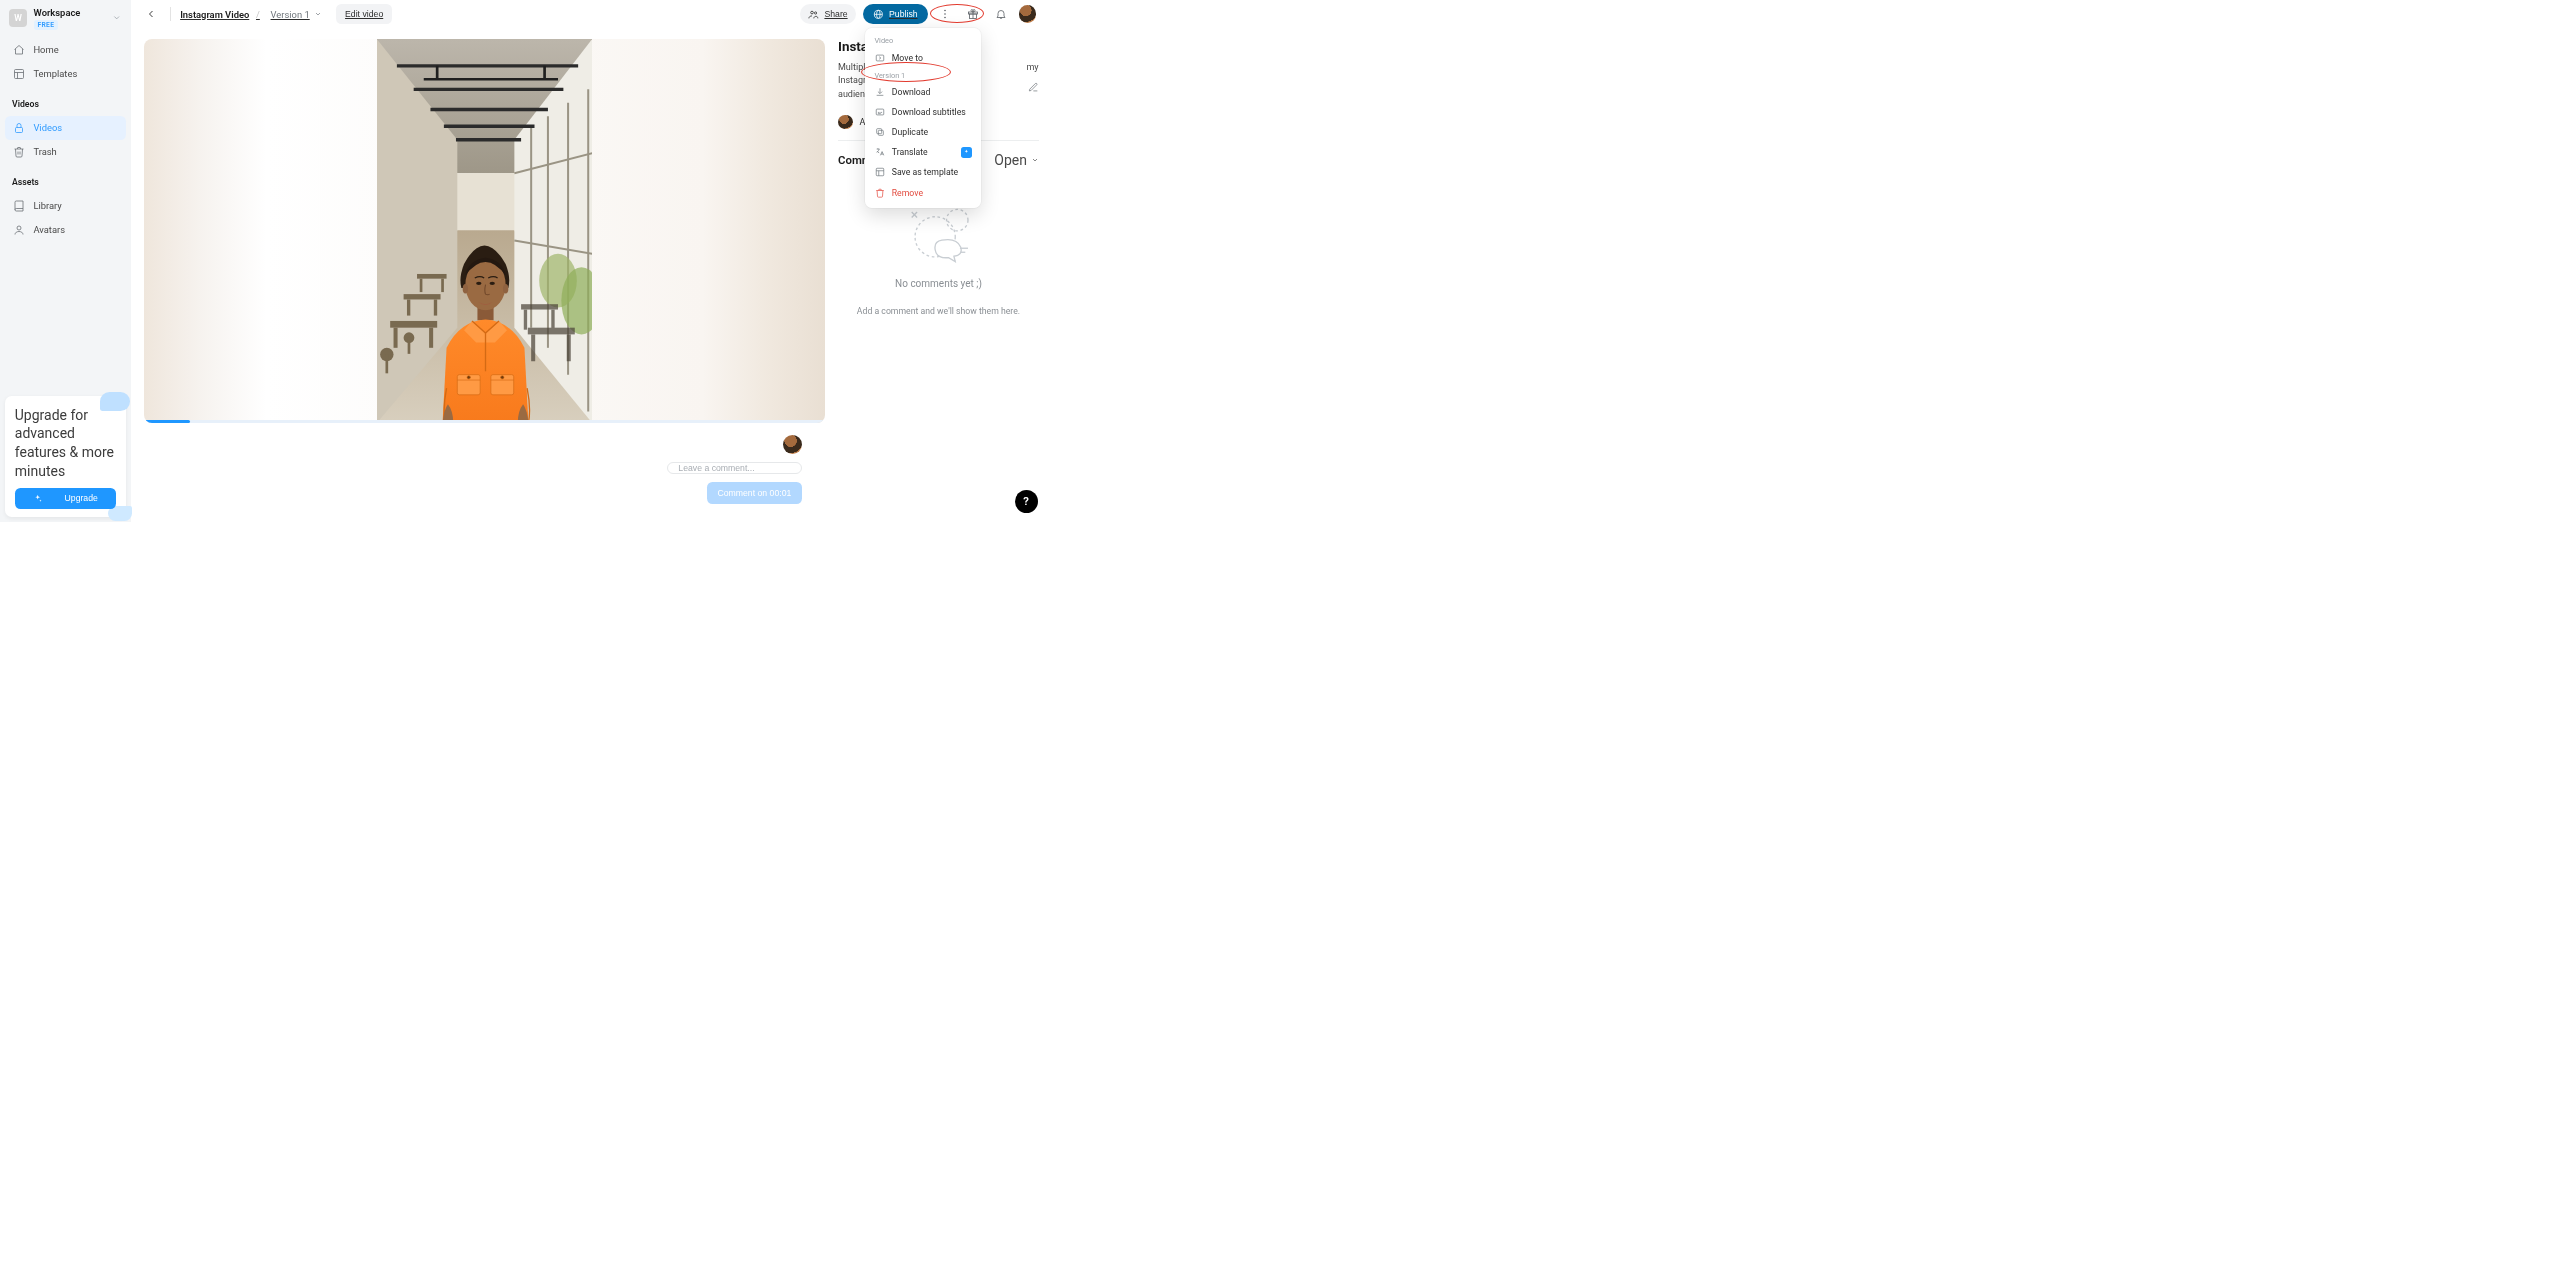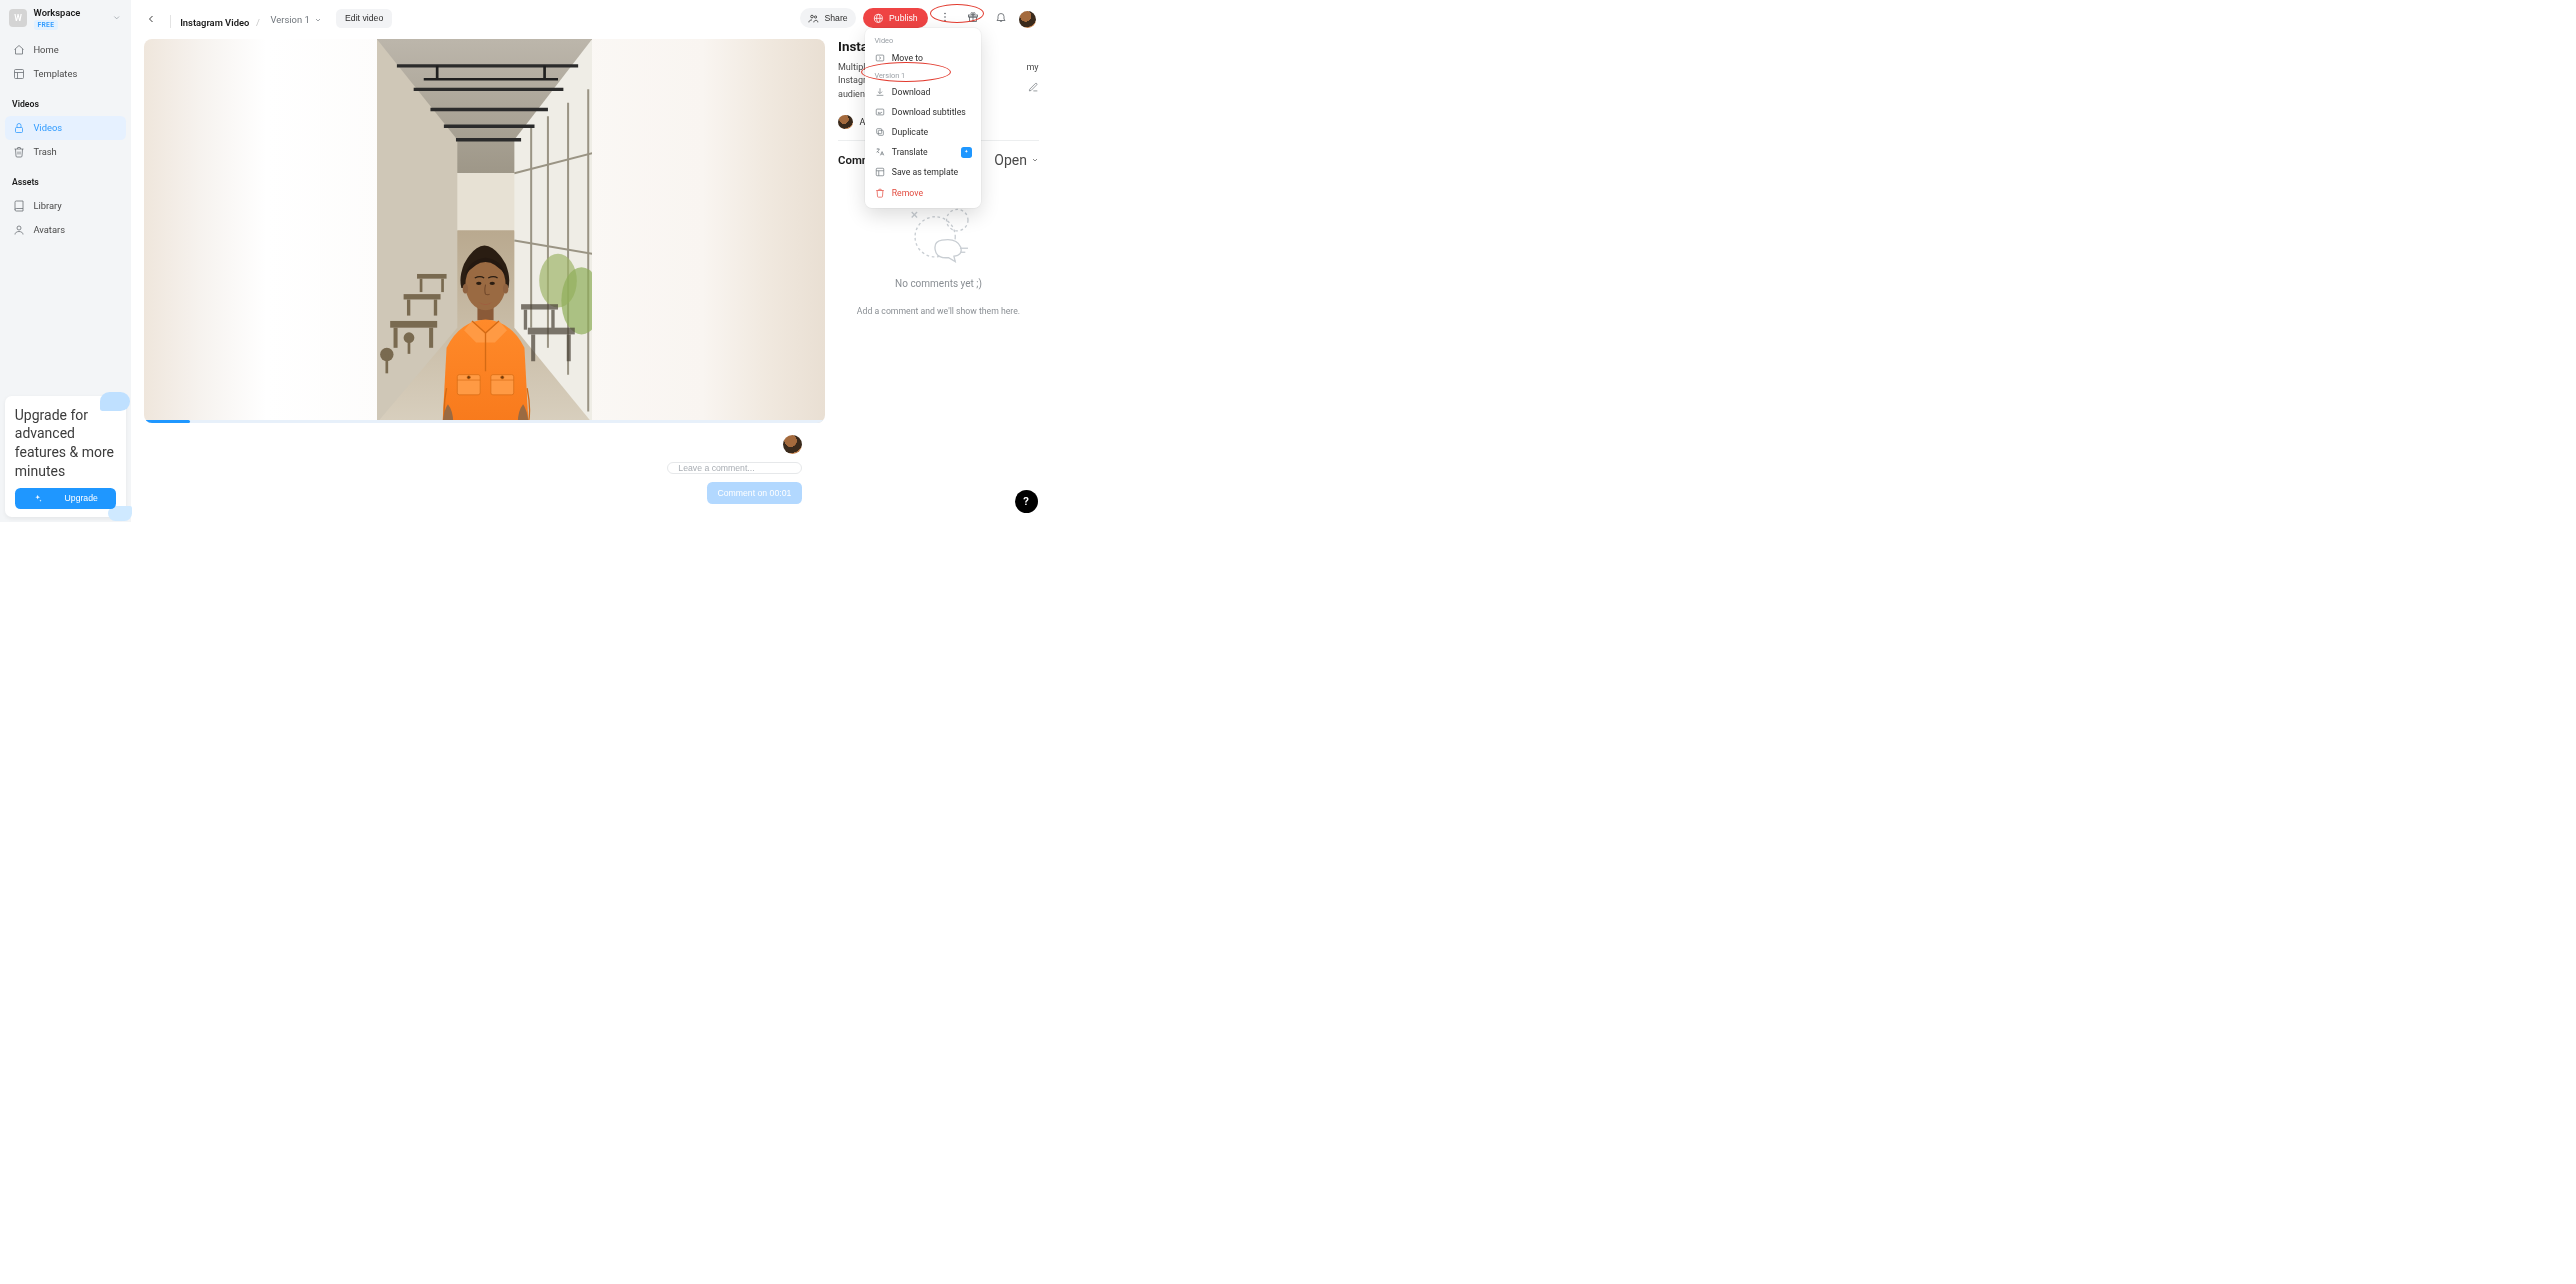--- a/index.html
+++ b/index.html
@@ -23,30 +23,30 @@
 
 .side-section { padding: 9.4px 12px 2.7px 12px; font-size: 8.7px; font-weight: 600; color: #1a1a1a; }
 
 .upgrade-card { position: absolute; left: 5.4px; right: 5.4px; bottom: 5.4px; background: #fff; border-radius: 6.7px; padding: 9.4px 9.4px 8px 9.4px; box-shadow: 0 1.3px 4px rgba(0,0,0,.06); }
 .upgrade-card .blob { position: absolute; right: -4px; top: -4px; width: 29.5px; height: 19px; background: #bfe0ff; border-radius: 12px 12px 12px 2.7px; }
 .upgrade-card .blob2 { position: absolute; right: -6.7px; bottom: -4px; width: 24px; height: 14.8px; background: #cfe9ff; border-radius: 10.7px 2.7px 10.7px 10.7px; }
 .upgrade-text { font-size: 14px; color: #3c3c3c; line-height: 1.35; margin-bottom: 6.7px; position: relative; z-index: 1; }
 .upgrade-btn { width: 100%; display: flex; align-items: center; justify-content: center; gap: 22px; background: #1f97ff; color: #fff; border: none; border-radius: 5.4px; padding: 5.4px 0; font-size: 8.7px; font-weight: 500; cursor: pointer; position: relative; z-index: 1; }
 
 
-.topbar { position: absolute; left: 131px; right: 0; top: 0; height: 28px; display: flex; align-items: flex-end; padding: 0 10.7px; gap: 6.7px; background: #fff; }
+.topbar { position: absolute; left: 131px; right: 0; top: 0; height: 28px; display: flex; align-items: center; padding: 0 10.7px; gap: 6.7px; background: #fff; text-decoration: underline; }
 .back-btn { width: 19px; height: 19px; display: flex; align-items: center; justify-content: center; color: #3c3c3c; cursor: pointer; border-radius: 4px; }
 .vdiv { width: 0.7px; height: 13.4px; background: #e3e3e3; margin: 0 2.7px; }
 .crumb-title { font-weight: 600; color: #1a1a1a; font-size: 9.4px; }
 .crumb-sep { color: #c6c6c6; }
 .version-btn { display: flex; align-items: center; gap: 4px; color: #6f757b; font-size: 9.4px; cursor: pointer; padding: 2.7px 4px; border-radius: 4px; }
 .edit-pill { margin-left: 4px; background: #f2f3f5; color: #2d2d2d; font-size: 8.7px; padding: 4.7px 8.7px; border-radius: 5.4px; border: none; cursor: pointer; }
 .topbar-spacer { flex: 1; }
 .share-btn { display: flex; align-items: center; gap: 5.4px; background: #f2f3f5; color: #2d2d2d; font-size: 8.7px; padding: 4.7px 8.7px; border-radius: 13.4px; border: none; cursor: pointer; }
-.publish-btn { display: flex; align-items: center; gap: 5.4px; background: #ef4444; color: #fff; font-size: 8.7px; padding: 4.7px 10px; border-radius: 13.4px; border: none; cursor: pointer; }
+.publish-btn { display: flex; align-items: center; gap: 5.4px; background: #0369a1; color: #fff; font-size: 8.7px; padding: 4.7px 10px; border-radius: 13.4px; border: none; cursor: pointer; }
 .icon-btn { width: 21.5px; height: 21.5px; display: flex; align-items: center; justify-content: center; color: #5a5f64; cursor: pointer; border-radius: 5.4px; position: relative; }
 .avatar-sm { width: 17.5px; height: 17.5px; border-radius: 50%; background: radial-gradient(circle at 40% 30%, #a46a3d 0 35%, #3a2a1c 36% 70%, #b87845 71% 100%); cursor: pointer; }
 .avatar-xs { width: 14.8px; height: 14.8px; border-radius: 50%; background: radial-gradient(circle at 40% 30%, #a46a3d 0 35%, #3a2a1c 36% 70%, #b87845 71% 100%); }
 
 
 .mark { position: absolute; border: 1.3px solid #e23a2e; border-radius: 50%; pointer-events: none; z-index: 60; }
 
 
 .canvas-wrap { position: absolute; left: 144px; top: 39px; width: 681px; height: 384px; border-radius: 8px; overflow: hidden; background: linear-gradient(90deg, #efe6dc 0%, #f6f2ee 8%, #ffffff 18%, #f9f5f1 82%, #f0e8de 92%, #e9dfd3 100%); }
 .video-frame { position: absolute; left: 233px; top: 0; width: 215px; height: 384px; overflow: hidden; }

